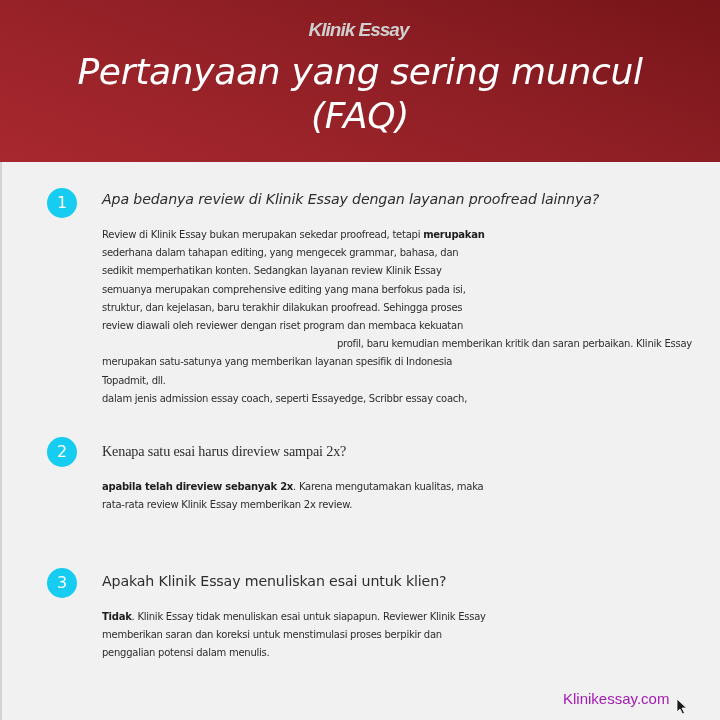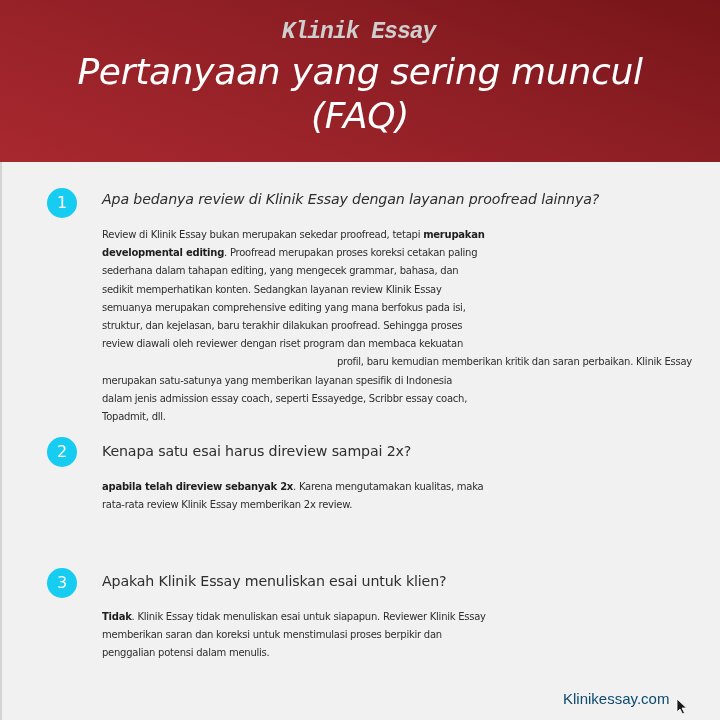--- a/index.html
+++ b/index.html
@@ -10,23 +10,23 @@
     color: #2b2b2b;
     position: relative;
   }
   .header {
     position: absolute; left: 0; top: 0; width: 720px; height: 162px;
     background: linear-gradient(200deg, #761519 0%, #8f1f25 45%, #a9282f 100%);
     text-align: center;
   }
   .brand {
     position: absolute; top: 19px; left: 0; width: 717px; text-align: center;
-    font-family: Liberation Mono, monospace;
+    font-family: Liberation Sans, sans-serif;
     font-weight: bold; font-style: italic;
-    font-size: 23px; letter-spacing: -1px;
+    font-size: 19px; letter-spacing: -1px;
     color: #cfcfcf;
   }
   .title {
     position: absolute; top: 50px; left: 0; width: 720px; text-align: center;
     font-family: "DejaVu Sans", sans-serif;
     color: #ffffff; font-size: 36px; line-height: 44px; font-weight: normal;
     letter-spacing: -0.3px;
     font-style: italic;
   }
   .left-edge {
@@ -42,57 +42,56 @@
     position: absolute; left: 102px; width: 590px;
     font-size: 14.2px; line-height: 18px; color: #2e2e2e; letter-spacing: -0.15px;
   }
   .answer {
     position: absolute; left: 102px; width: 590px;
     font-size: 10px; line-height: 18.2px; color: #2e2e2e; letter-spacing: -0.25px;
   }
   .answer b { font-weight: bold; color: #1e1e1e; }
   .footer {
     position: absolute; left: 563px; top: 690px;
-    font-family: "Liberation Sans", sans-serif; font-size: 15px; color: #0c4a6e;
+    font-family: "Liberation Sans", sans-serif; font-size: 15px; color: #a21caf;
   }
   .cursor { position: absolute; left: 676px; top: 698px; width: 12px; height: 17px; }
 </style>
 </head>
 <body>
 
 <div class="header">
   <div class="brand">Klinik Essay</div>
   <div class="title">
     <div>Pertanyaan yang sering muncul</div>
     <div>(FAQ)</div>
   </div>
 </div>
 <div class="left-edge"></div>
 
 <div class="faq-item" style="top:0;">
   <div class="num" style="top:188px;">1</div>
   <div class="question" style="top:190px;font-style:italic;">Apa bedanya review di Klinik Essay dengan layanan proofread lainnya?</div>
   <div class="answer" style="top:226px;">
       <div style="white-space: nowrap;">Review di Klinik Essay bukan merupakan sekedar proofread, tetapi <b>merupakan</b></div>
-      <div style="white-space: nowrap;"><b>developmental editing</b>. Proofread merupakan proses koreksi cetakan paling</div>
       <div style="white-space: nowrap;">sederhana dalam tahapan editing, yang mengecek grammar, bahasa, dan</div>
       <div style="white-space: nowrap;">sedikit memperhatikan konten. Sedangkan layanan review Klinik Essay</div>
       <div style="white-space: nowrap;">semuanya merupakan comprehensive editing yang mana berfokus pada isi,</div>
       <div style="white-space: nowrap;">struktur, dan kejelasan, baru terakhir dilakukan proofread. Sehingga proses</div>
       <div style="white-space: nowrap;">review diawali oleh reviewer dengan riset program dan membaca kekuatan</div>
       <div style="white-space: nowrap; text-align: right;">profil, baru kemudian memberikan kritik dan saran perbaikan. Klinik Essay</div>
       <div style="white-space: nowrap;">merupakan satu-satunya yang memberikan layanan spesifik di Indonesia</div>
+      <div style="white-space: nowrap;">Topadmit, dll.</div>
       <div style="white-space: nowrap;">dalam jenis admission essay coach, seperti Essayedge, Scribbr essay coach,</div>
-      <div style="white-space: nowrap;">Topadmit, dll.</div>
     </div>
 </div>
 
 <div class="faq-item" style="top:0;">
   <div class="num" style="top:437px;">2</div>
-  <div class="question" style="top:442px;">Kenapa satu esai harus direview sampai 2x?</div>
+  <div class="question" style="top:442px;font-family:Liberation Serif, serif;">Kenapa satu esai harus direview sampai 2x?</div>
   <div class="answer" style="top:478px;">
       <div style="white-space: nowrap;"><b>apabila telah direview sebanyak 2x</b>. Karena mengutamakan kualitas, maka</div>
       <div style="white-space: nowrap;">rata-rata review Klinik Essay memberikan 2x review.</div>
     </div>
 </div>
 
 <div class="faq-item" style="top:0;">
   <div class="num" style="top:568px;">3</div>
   <div class="question" style="top:572px;">Apakah Klinik Essay menuliskan esai untuk klien?</div>
   <div class="answer" style="top:608px;">

